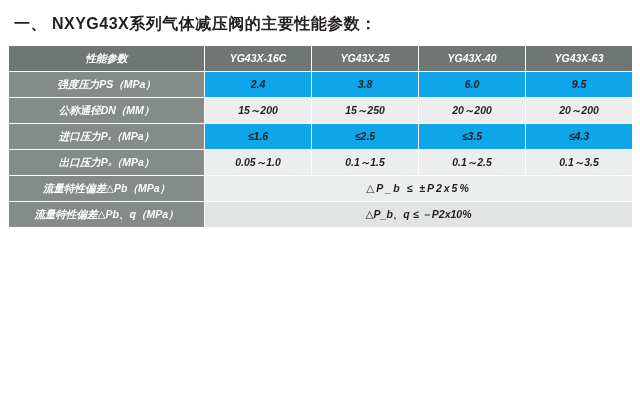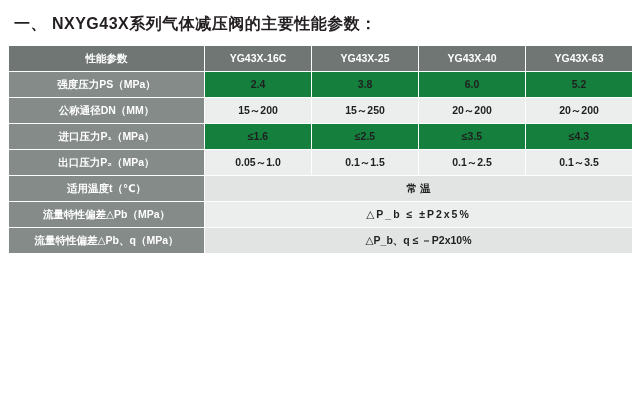--- a/index.html
+++ b/index.html
@@ -27,20 +27,21 @@
     color: #231f20;
     letter-spacing: 0.5px;
     margin: 4px 0 10px 6px;
     white-space: nowrap;
   }
   table.spec {
     border-collapse: collapse;
     width: 624px;
     margin: 0 auto;
     table-layout: fixed;
+    font-style: italic;
   }
   table.spec td {
     border: 1px solid #ffffff;
     height: 26px;
     text-align: center;
     vertical-align: middle;
     font-size: 10.5px;
     line-height: 1.25;
     padding: 2px 2px;
     box-sizing: border-box;
@@ -58,21 +59,21 @@
     font-weight: bold;
     font-size: 10.5px;
     width: 196px;
   }
   .valuecell {
     background: #eceded;
     color: #1f1f1f;
     font-weight: bold;
   }
   .valuecell.alt {
-    background: #15803d;
+    background: #0ea5e9;
   }
   .wide {
     background: #eceded;
     color: #1f1f1f;
     font-weight: bold;
     letter-spacing: 2px;
   }
   .wide.alt {
     background: #e2e4e3;
     letter-spacing: 0;
@@ -103,21 +104,21 @@
         <td>YG43X-40</td>
         <td>YG43X-63</td>
       </tr>
 
 
       <tr>
         <td class="labelcell">强度压力PS（MPa）</td>
         <td class="valuecell alt">2.4</td>
         <td class="valuecell alt">3.8</td>
         <td class="valuecell alt">6.0</td>
-        <td class="valuecell alt">5.2</td>
+        <td class="valuecell alt">9.5</td>
       </tr>
 
       <tr>
         <td class="labelcell">公称通径DN（MM）</td>
         <td class="valuecell">15～200</td>
         <td class="valuecell">15～250</td>
         <td class="valuecell">20～200</td>
         <td class="valuecell">20～200</td>
       </tr>
 
@@ -131,24 +132,20 @@
 
       <tr>
         <td class="labelcell">出口压力P₂（MPa）</td>
         <td class="valuecell">0.05～1.0</td>
         <td class="valuecell">0.1～1.5</td>
         <td class="valuecell">0.1～2.5</td>
         <td class="valuecell">0.1～3.5</td>
       </tr>
 
 
-      <tr>
-        <td class="labelcell">适用温度t（℃）</td>
-        <td class="wide alt" colspan="4">常    温</td>
-      </tr>
 
       <tr>
         <td class="labelcell">流量特性偏差△Pb（MPa）</td>
         <td class="wide" colspan="4">△P_b ≤ ±P2x5%</td>
       </tr>
 
       <tr>
         <td class="labelcell">流量特性偏差△Pb、q（MPa）</td>
         <td class="wide alt" colspan="4">△P_b、q ≤ －P2x10%</td>
       </tr>

